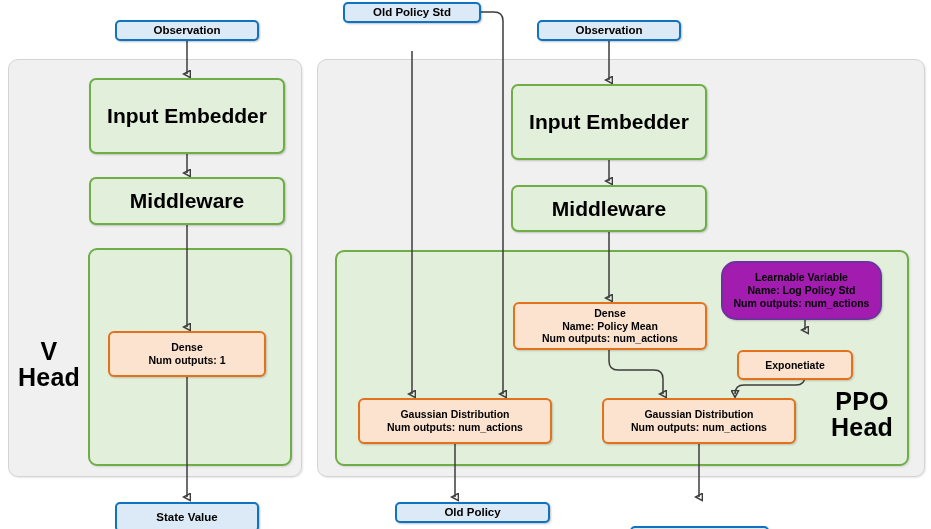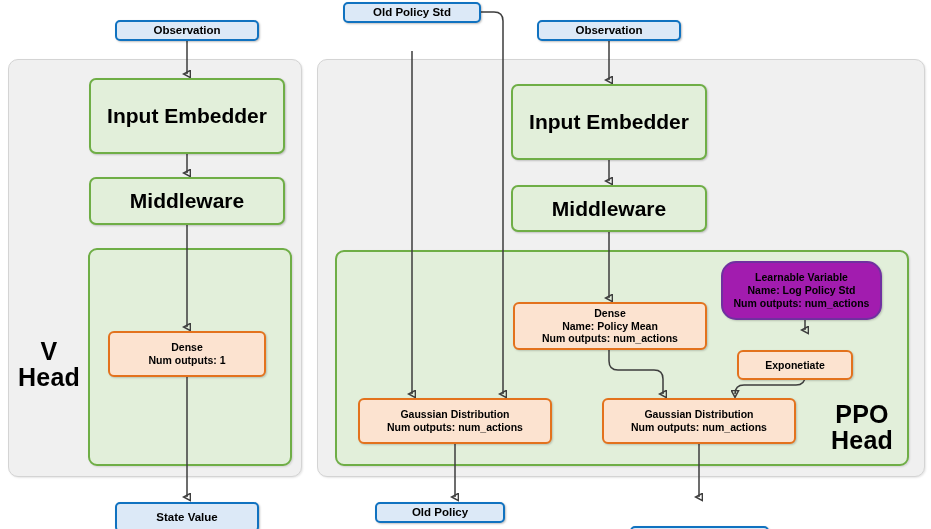--- a/index.html
+++ b/index.html
@@ -104,21 +104,21 @@
 
   <div class="node green" style="left:89px;top:177px;width:196px;height:48px;font-size:21px;">
     <span class="ttl">Middleware</span>
   </div>
 
   <div class="node orange" style="left:108px;top:331px;width:158px;height:46px;">
     <span class="ttl">Dense</span>
     <span class="sub">Num outputs: 1</span>
   </div>
 
-  <div class="bigtitle" style="left:812px;top:388px;width:100px;margin-top:13px;">
+  <div class="bigtitle" style="left:812px;top:388px;width:100px;">
     <div>PPO</div>
     <div>Head</div>
   </div>
 
   <div class="node green" style="left:511px;top:84px;width:196px;height:76px;font-size:21px;">
     <span class="ttl">Input Embedder</span>
   </div>
 
   <div class="node green" style="left:511px;top:185px;width:196px;height:47px;font-size:21px;">
     <span class="ttl">Middleware</span>
@@ -147,21 +147,21 @@
 
   <div class="node orange" style="left:602px;top:398px;width:194px;height:46px;">
     <span class="ttl">Gaussian Distribution</span>
     <span class="sub">Num outputs: num_actions</span>
   </div>
 
   <div class="node blue" style="left:115px;top:502px;width:144px;height:30px;">
     <span class="ttl">State Value</span>
   </div>
 
-  <div class="node blue" style="left:375px;top:502px;width:130px;height:21px;">
+  <div class="node blue" style="left:395px;top:502px;width:155px;height:21px;">
     <span class="ttl">Old Policy</span>
   </div>
 
   <div class="node blue" style="left:630px;top:526px;width:139px;height:21px;">
     <span class="ttl">New Policy</span>
   </div>
 
 </div>
 
 </body></html>

